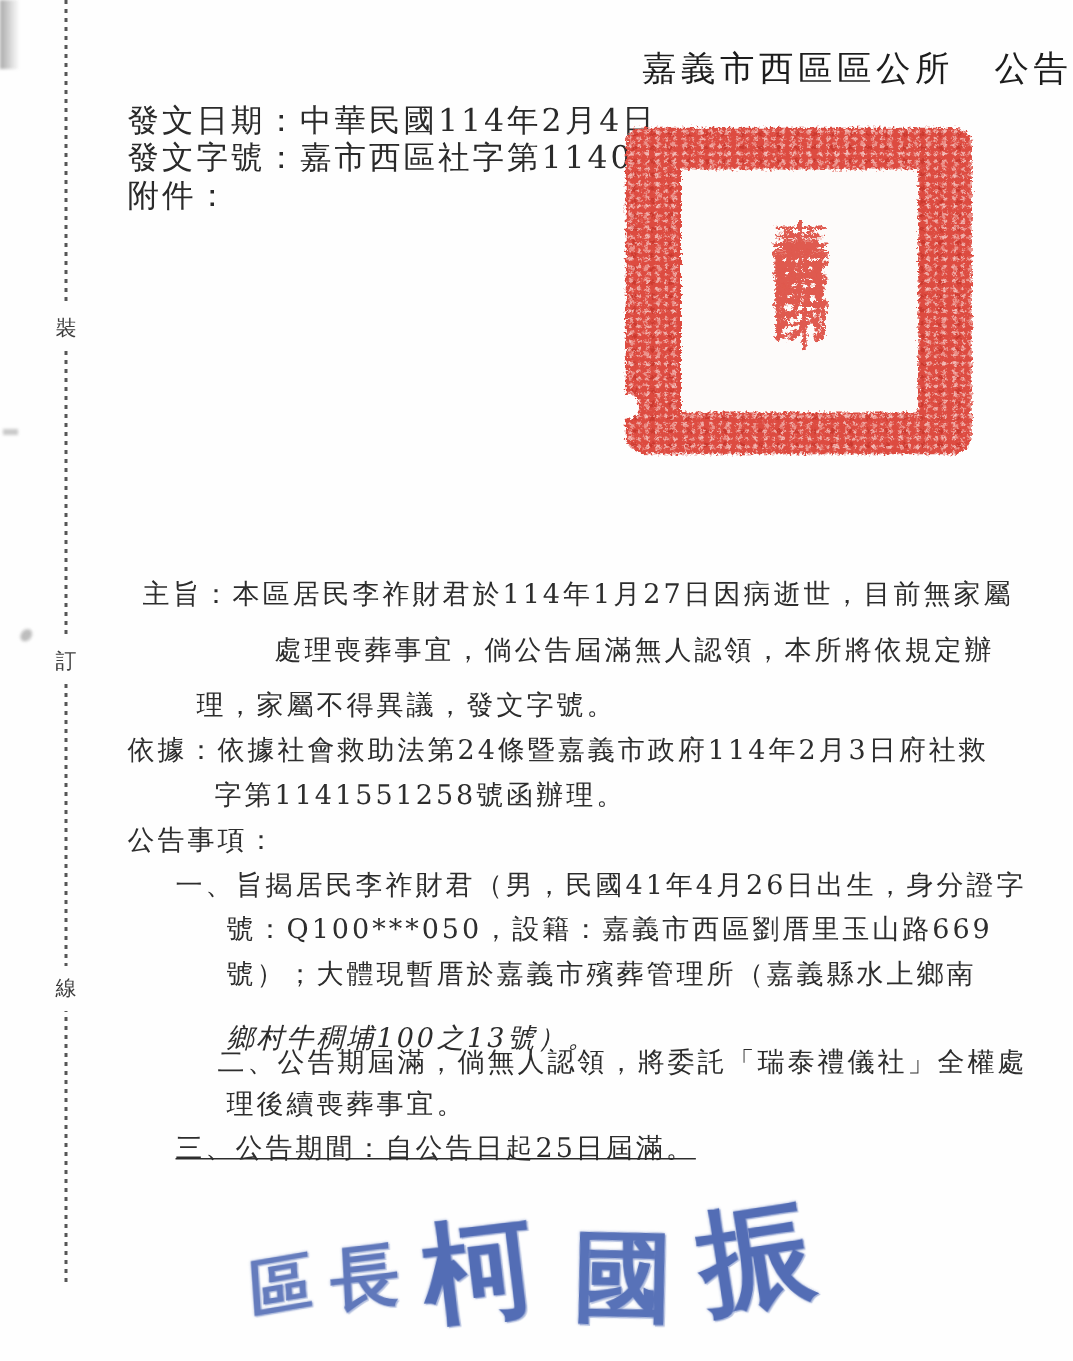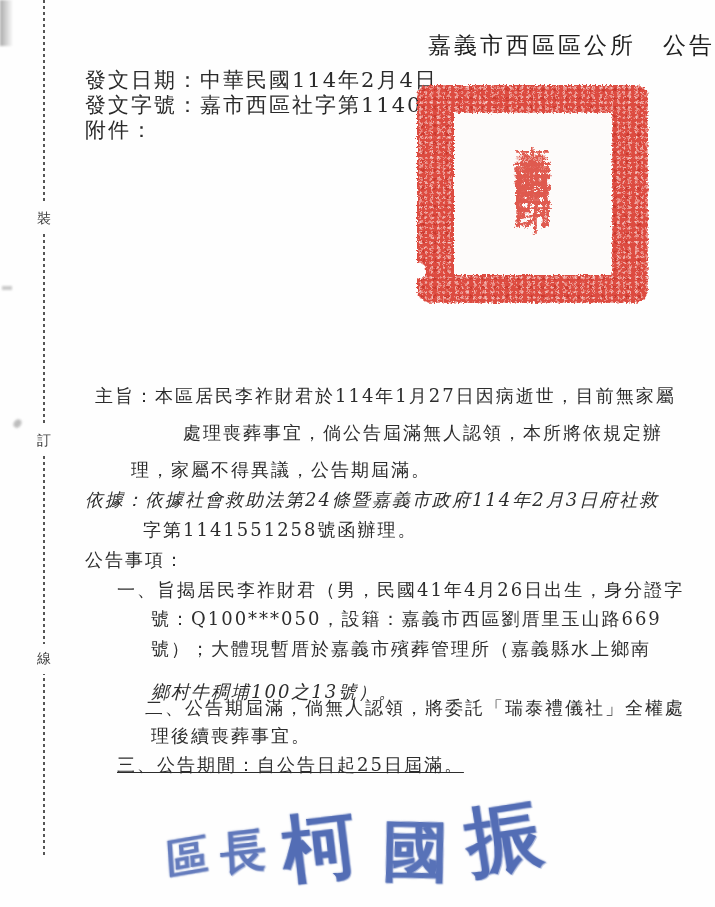--- a/index.html
+++ b/index.html
@@ -40,21 +40,21 @@
   .seal-notch{position:absolute;left:-3px;top:178px;width:12px;height:16px;background:#fefefe;
     border-radius:50%;}
   .seal-inner{position:absolute;left:37px;top:28px;width:158px;height:162px;background:#fdfbfa;
     overflow:hidden;}
   .seal-text{writing-mode:vertical-rl;height:158px;margin:2px auto 0 auto;
     font-size:39px;line-height:52px;letter-spacing:6px;color:#df5a4f;
     font-family:"DejaVu Serif","Liberation Serif",serif;transform:scaleY(1.02);}
   
   .bline{position:absolute;font-size:18px;letter-spacing:2px;white-space:nowrap;color:#2d2d2d;}
   .bl-1{left:85px;top:384px;margin-left:10px;}  .bl-2{left:147px;top:421px;margin-left:36px;}  .bl-3{left:131px;top:458px;}
-  .bl-4{left:85px;top:488px;font-style:italic;}  .bl-5{left:143px;top:518px;}  .bl-6{left:85px;top:548px;text-align:center;}
+  .bl-4{left:85px;top:488px;}  .bl-5{left:143px;top:518px;}  .bl-6{left:85px;top:548px;text-align:center;}
   .bl-7{left:117px;top:578px;} .bl-8{left:151px;top:607px;}  .bl-9{left:151px;top:637px;}
   .bl-10{left:151px;top:680px;font-style:italic;}.bl-11{left:117px;top:696px;margin-left:28px;} .bl-12{left:151px;top:724px;}
   .bl-13{left:117px;top:753px;text-decoration:underline;}
   
   .signature{position:absolute;left:158px;top:793px;width:410px;height:105px;
     transform:rotate(-2deg);filter:blur(.45px);color:#4a66b2;}
   .sig{position:absolute;font-weight:bold;
     text-shadow:0 0 2px rgba(74,102,178,.6),1px 1px 0 rgba(74,102,178,.35);}
   .sig-qu{left:8px;top:30px;font-size:42px;transform:rotate(-8deg) skewX(-6deg);opacity:.85;}
   .sig-zhang{left:62px;top:24px;font-size:46px;transform:rotate(-5deg) skewX(-4deg);opacity:.88;}
@@ -94,21 +94,21 @@
   <div class="seal">
     <div class="seal-border"></div>
     <div class="seal-notch"></div>
     <div class="seal-inner">
       <div class="seal-text">嘉義市西區區公所印</div>
     </div>
   </div>
 
   <div class="bline bl-1">主旨：本區居民李祚財君於114年1月27日因病逝世，目前無家屬</div>
   <div class="bline bl-2">處理喪葬事宜，倘公告屆滿無人認領，本所將依規定辦</div>
-  <div class="bline bl-3">理，家屬不得異議，公告期屆滿。</div>
+  <div class="bline bl-3">理，家屬不得異議，發文字號。</div>
   <div class="bline bl-4">依據：依據社會救助法第24條暨嘉義市政府114年2月3日府社救</div>
   <div class="bline bl-5">字第1141551258號函辦理。</div>
   <div class="bline bl-6">公告事項：</div>
   <div class="bline bl-7">一、旨揭居民李祚財君（男，民國41年4月26日出生，身分證字</div>
   <div class="bline bl-8">號：Q100***050，設籍：嘉義市西區劉厝里玉山路669</div>
   <div class="bline bl-9">號）；大體現暫厝於嘉義市殯葬管理所（嘉義縣水上鄉南</div>
   <div class="bline bl-10">鄉村牛稠埔100之13號）。</div>
   <div class="bline bl-11">二、公告期屆滿，倘無人認領，將委託「瑞泰禮儀社」全權處</div>
   <div class="bline bl-12">理後續喪葬事宜。</div>
   <div class="bline bl-13">三、公告期間：自公告日起25日屆滿。</div>

